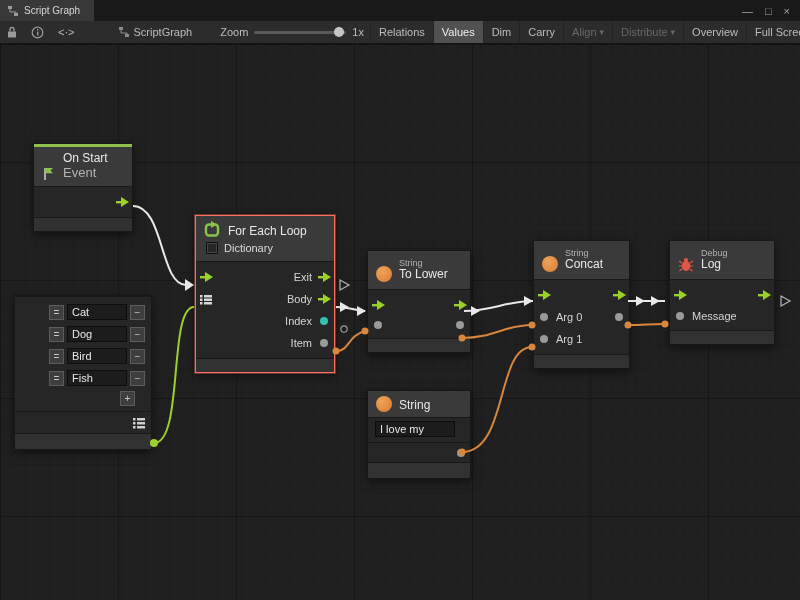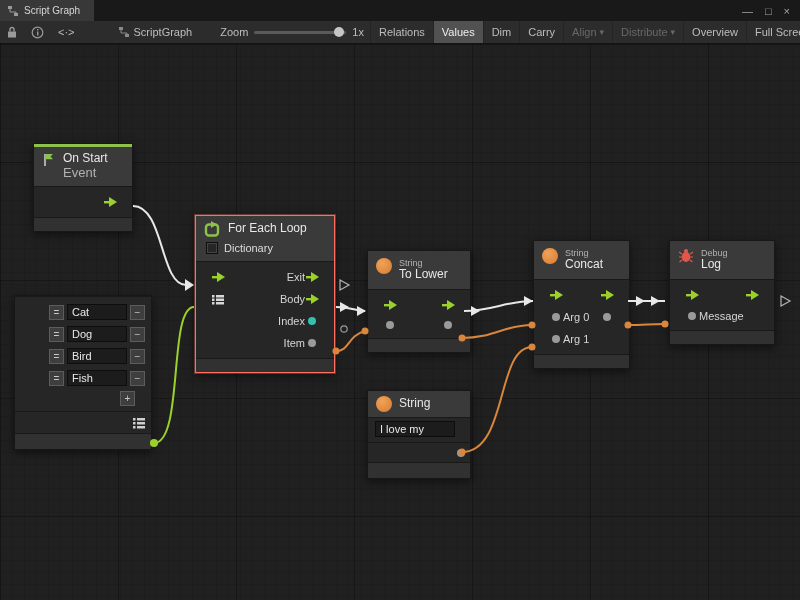--- a/index.html
+++ b/index.html
@@ -39,31 +39,31 @@
       repeating-linear-gradient(to right, rgba(0,0,0,.08) 0 1px, transparent 1px 12px),
       repeating-linear-gradient(to bottom, rgba(0,0,0,.08) 0 1px, transparent 1px 12px);
     overflow:hidden; }
   .wires { position:absolute; inset:0; z-index:3; pointer-events:none; }
 
   
   .node { position:absolute; z-index:2; background:#2e2e2e; border:1px solid #171717;
     box-shadow:0 3px 9px rgba(0,0,0,.5); font-size:11px; color:#dcdcdc; }
   .node.selected { border:1px solid #ff6e5e; box-shadow:0 0 0 1px rgba(255,110,94,.35), 0 3px 9px rgba(0,0,0,.5); }
   .accent { height:3px; background:#8dc14b; }
-  .head { background:#3a3a3a; display:flex; align-items:flex-start; gap:7px; padding:5px 8px; }
+  .head { background:#3a3a3a; display:flex; align-items:flex-end; gap:7px; padding:5px 8px; }
   .head .titles { display:flex; flex-direction:column; line-height:1.15; }
   .head .t { font-size:12px; color:#e8e8e8; }
   .head .s { font-size:13px; color:#b2b2b2; }
   .head .cat { font-size:9px; color:#b2b2b2; }
   .sub-row { background:#3a3a3a; display:flex; align-items:center; gap:6px;
     padding:2px 8px 7px 10px; }
   .checkbox { width:12px; height:12px; background:#262626; border:1px solid #0e0e0e;
     box-shadow:inset 0 0 0 1px #444; }
   .ports { background:#262626; border-top:1px solid #191919; padding:4px 0; }
-  .prow { height:22px; display:flex; align-items:center; padding:0 15px; }
+  .prow { height:22px; display:flex; align-items:center; padding:0 3px; gap:5px; }
   .slot { width:14px; display:flex; align-items:center; justify-content:center; }
   .lbl-r { flex:1; text-align:right; color:#d6d6d6; }
   .lbl-l { color:#d6d6d6; }
   .flex { flex:1; }
   .dot { width:8px; height:8px; border-radius:50%; background:#9a9a9a; }
   .dot.cyan { background:#35c0ad; }
   .foot { height:14px; background:#313131; border-top:1px solid #191919;
     display:flex; align-items:center; justify-content:flex-end; padding:0 5px; }
   .orange-circle { width:16px; height:16px; border-radius:50%;
     background:radial-gradient(circle at 38% 34%, #f0a35a, #d87a2e); flex:none; }

